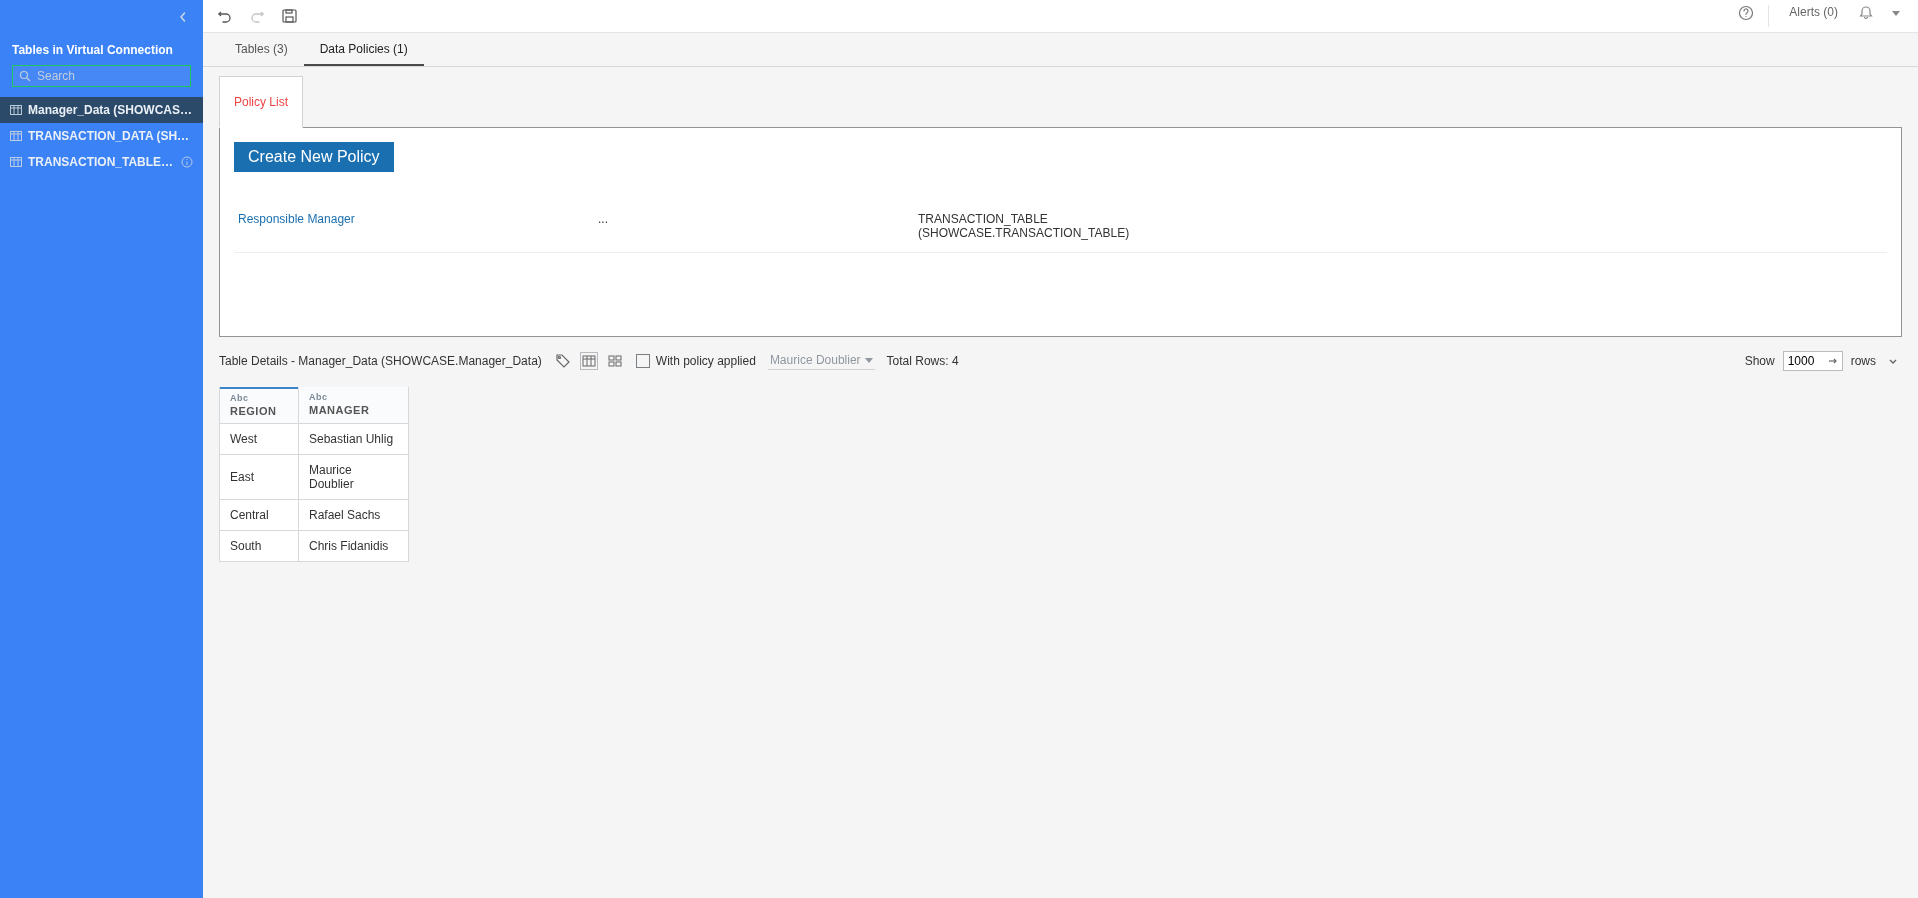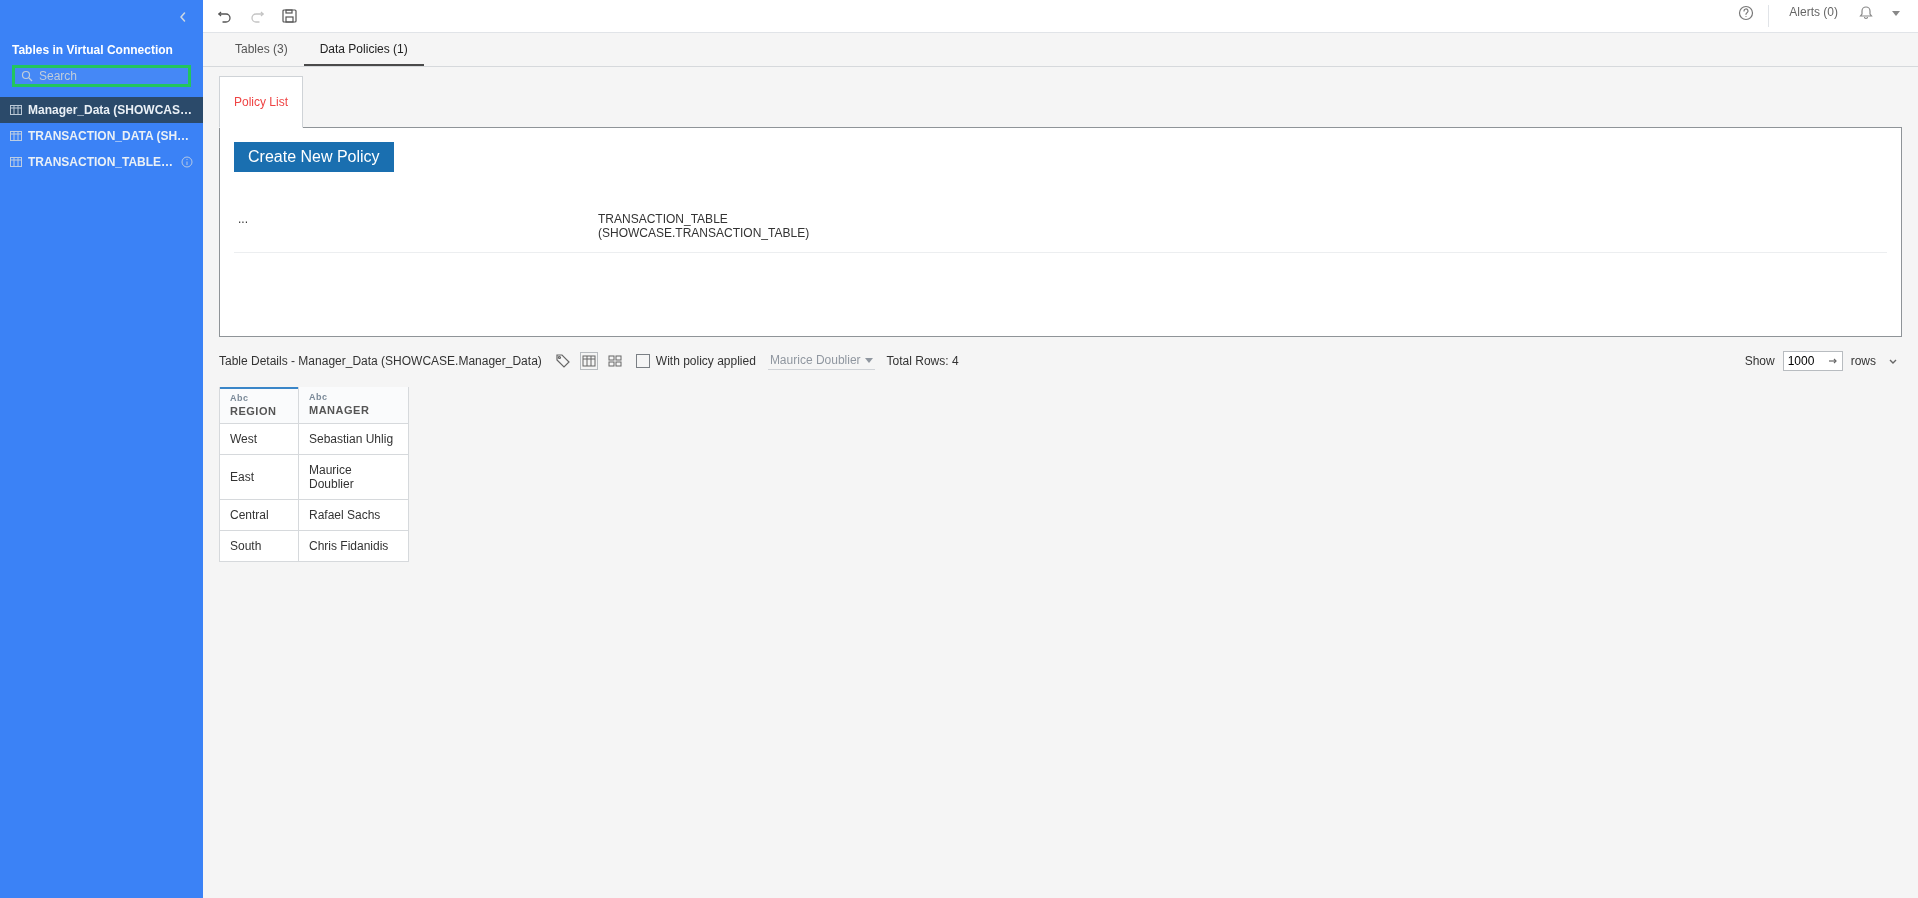--- a/index.html
+++ b/index.html
@@ -6,21 +6,21 @@
   html, body { height: 100%; font-family: -apple-system, "Segoe UI", Arial, sans-serif; font-size: 12px; color: #333; }
   body { display: flex; background: #f5f5f5; }
 
   
   .sidebar { width: 203px; min-width: 203px; background: #3b82f6; color: #fff; display: flex; flex-direction: column; }
   .sidebar-top { height: 33px; display: flex; justify-content: flex-end; align-items: center; padding-right: 12px; }
   .chevron-left { width: 16px; height: 16px; display: flex; align-items: center; justify-content: center; cursor: pointer; }
   .chevron-left svg { stroke: #cdd8e3; }
   .sidebar-title { font-size: 12px; font-weight: 600; padding: 10px 12px 8px 12px; }
   .search-wrap { padding: 0 12px 10px 12px; }
-  .search-box { display:flex; align-items:center; gap:6px; border: 3px solid #22c55e; background: rgba(255,255,255,0.05); height: 22px; padding: 0 6px; }
+  .search-box { display:flex; align-items:center; gap:6px; border: 1px solid #22c55e; background: rgba(255,255,255,0.05); height: 22px; padding: 0 6px; }
   .search-box input { flex:1; background: transparent; border: none; outline: none; color: #fff; font-size: 12px; }
   .search-box input::placeholder { color: #c0cddb; }
   .tables-list { display:flex; flex-direction:column; }
   .table-item { display:flex; align-items:center; gap:6px; padding: 6px 10px; cursor:pointer; font-size:12px; }
   .table-item.active { background: #2b4a6a; }
   .table-item .icon { flex: 0 0 auto; opacity:.9; }
   .table-item .label { white-space: nowrap; overflow: hidden; text-overflow: ellipsis; flex:1; font-weight:600; color:#eaf0f6; }
   .table-item .info { flex:0 0 auto; opacity:.85; }
 
   
@@ -206,20 +206,21 @@
 
   <div class="upper-pane">
     <div class="sub-tab-bar-wrap">
       <span class="sub-tab">Policy List</span>
     </div>
     <div class="policy-pane">
       <button class="create-btn">Create New Policy</button>
 
       <div class="policy-table">
         <div class="policy-row">
+          <div class="name"><a href="#">Responsible Manager</a></div>
           <div>...</div>
           <div>TRANSACTION_TABLE (SHOWCASE.TRANSACTION_TABLE)</div>
           <div></div>
         </div>
       </div>
     </div>
   </div>
 
   <div class="lower-pane">
     <div class="details-bar">

